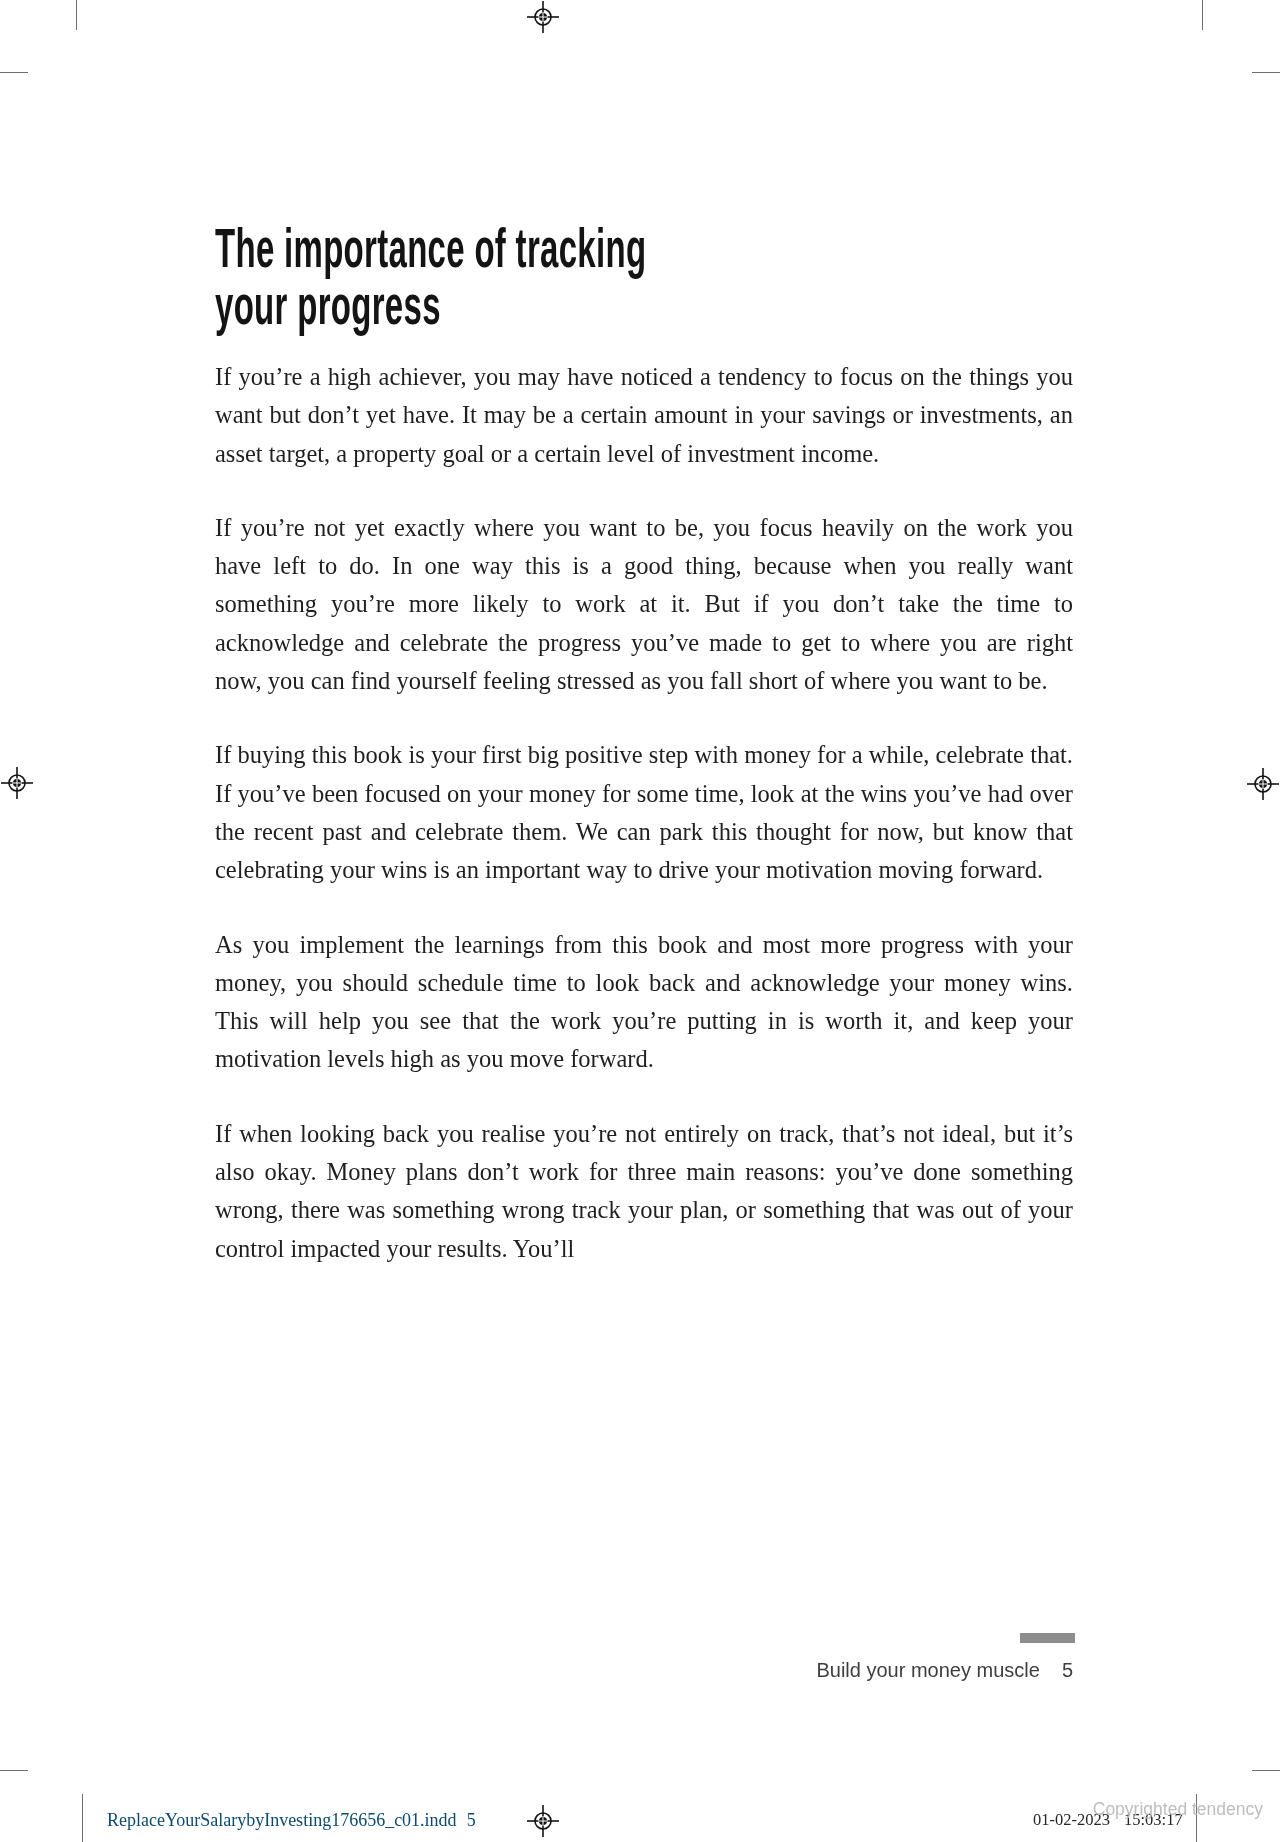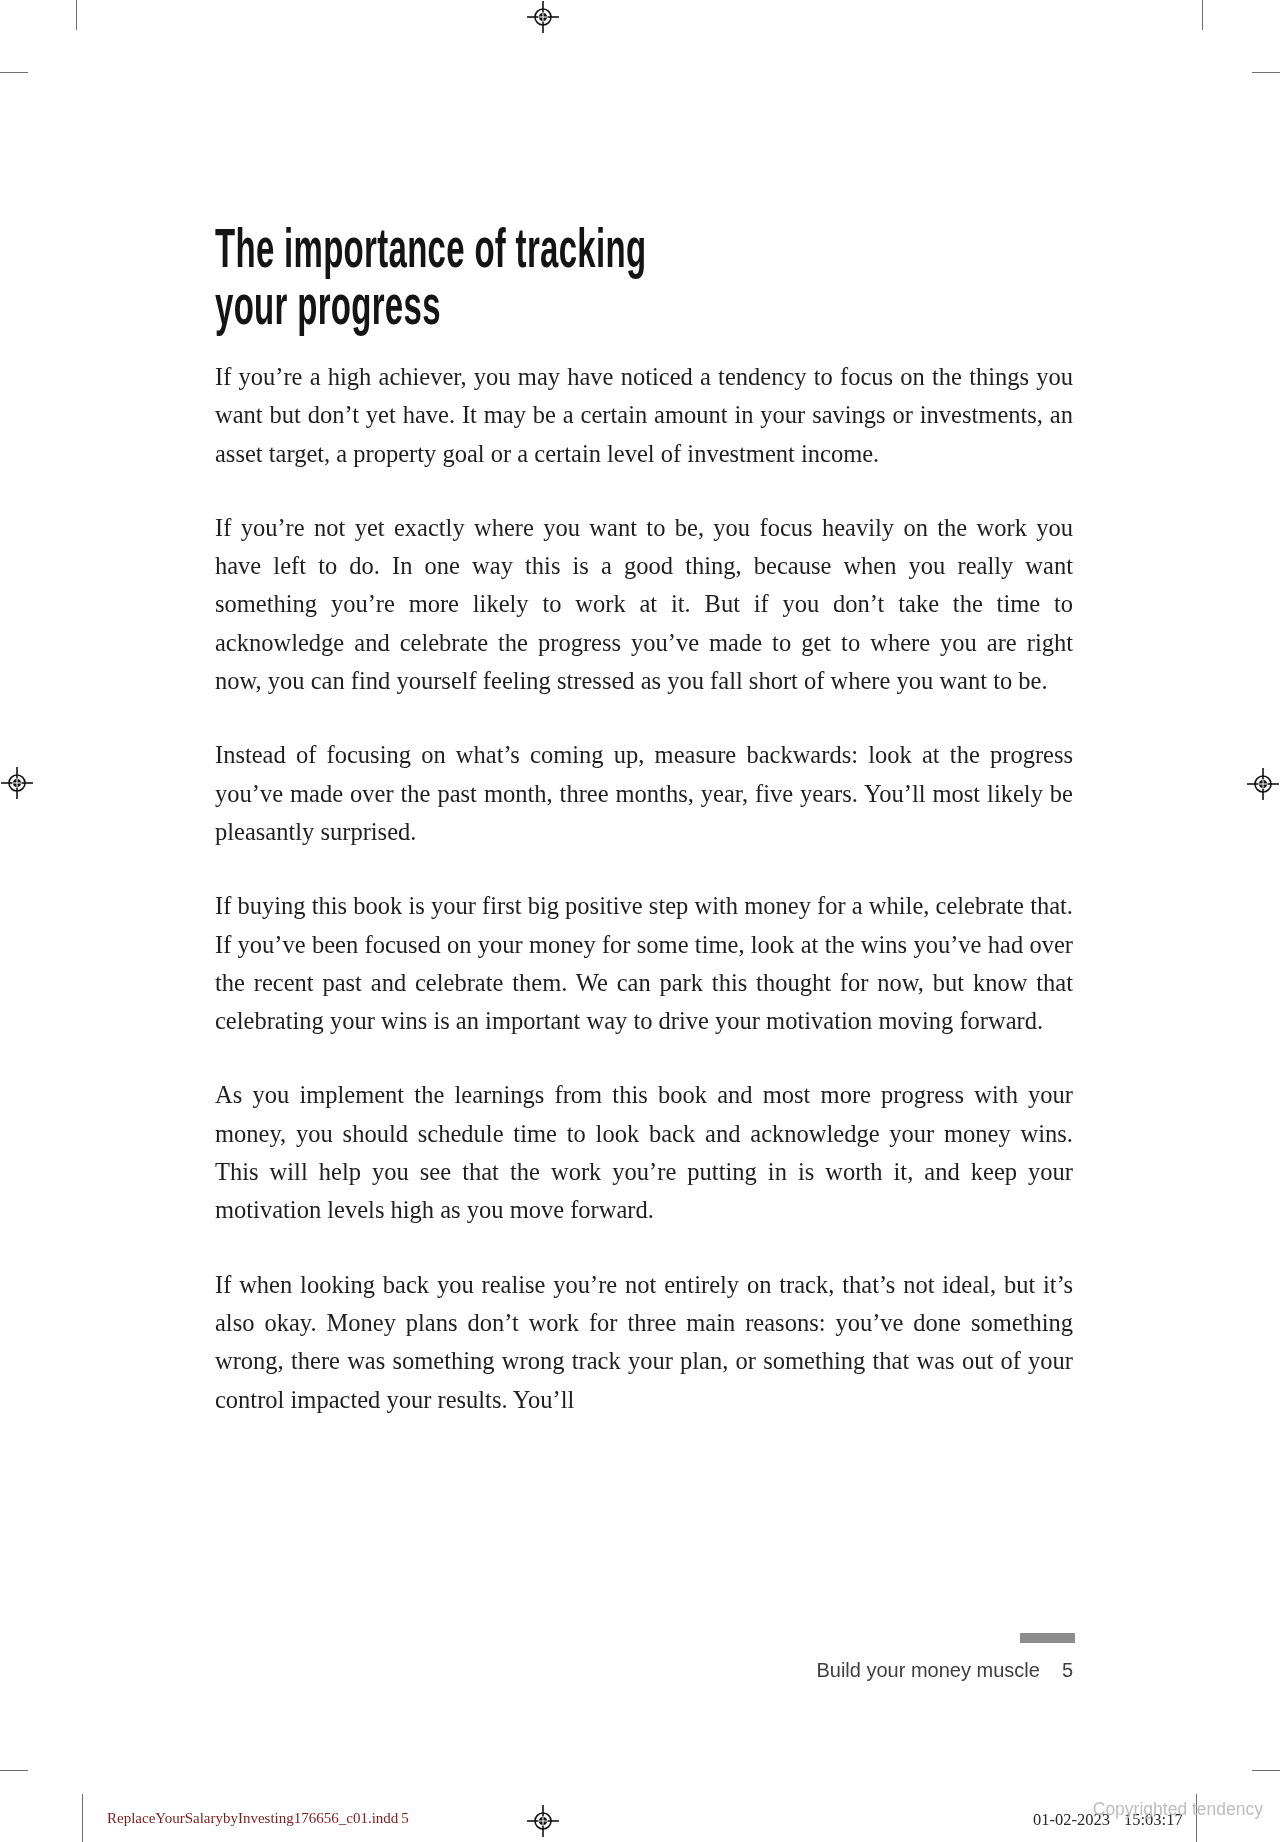--- a/index.html
+++ b/index.html
@@ -58,24 +58,24 @@
     display: flex;
     gap: 22px;
     white-space: nowrap;
   }
   
   .slug-line {
     position: absolute;
     left: 107px;
     top: 1810px;
     font-family: "Liberation Serif", serif;
-    font-size: 15px;
-    color: #7f1d1d;
+    font-size: 18px;
+    color: #0c4a6e;
     display: flex;
-    gap: 3px;
+    gap: 10px;
     white-space: nowrap;
   }
   .timestamp {
     position: absolute;
     left: 1033px;
     top: 1810px;
     font-family: "Liberation Serif", serif;
     font-size: 16.5px;
     color: #262626;
     display: flex;
@@ -165,21 +165,20 @@
   </div>
 
   <h1 class="chapter-title" style="margin:0;">
     <div>The importance of tracking</div>
     <div>your progress</div>
   </h1>
 
   <div class="body-text">
     <p>If you’re a high achiever, you may have noticed a tendency to focus on the things you want but don’t yet have. It may be a certain amount in your savings or investments, an asset target, a property goal or a certain level of investment income.</p>
     <p>If you’re not yet exactly where you want to be, you focus heavily on the work you have left to do. In one way this is a good thing, because when you really want something you’re more likely to work at it. But if you don’t take the time to acknowledge and celebrate the progress you’ve made to get to where you are right now, you can find yourself feeling stressed as you fall short of where you want to be.</p>
-    <p>Instead of focusing on what’s coming up, measure backwards: look at the progress you’ve made over the past month, three months, year, five years. You’ll most likely be pleasantly surprised.</p>
     <p>If buying this book is your first big positive step with money for a while, celebrate that. If you’ve been focused on your money for some time, look at the wins you’ve had over the recent past and celebrate them. We can park this thought for now, but know that celebrating your wins is an important way to drive your motivation moving forward.</p>
     <p>As you implement the learnings from this book and most more progress with your money, you should schedule time to look back and acknowledge your money wins. This will help you see that the work you’re putting in is worth it, and keep your motivation levels high as you move forward.</p>
     <p>If when looking back you realise you’re not entirely on track, that’s not ideal, but it’s also okay. Money plans don’t work for three main reasons: you’ve done something wrong, there was something wrong track your plan, or something that was out of your control impacted your results. You’ll</p>
   </div>
 
   <div class="footer-accent-bar" style="background:#8d8d8d;"></div>
   <div class="running-footer">
     <span>Build your money muscle</span>
     <span>5</span>
   </div>

